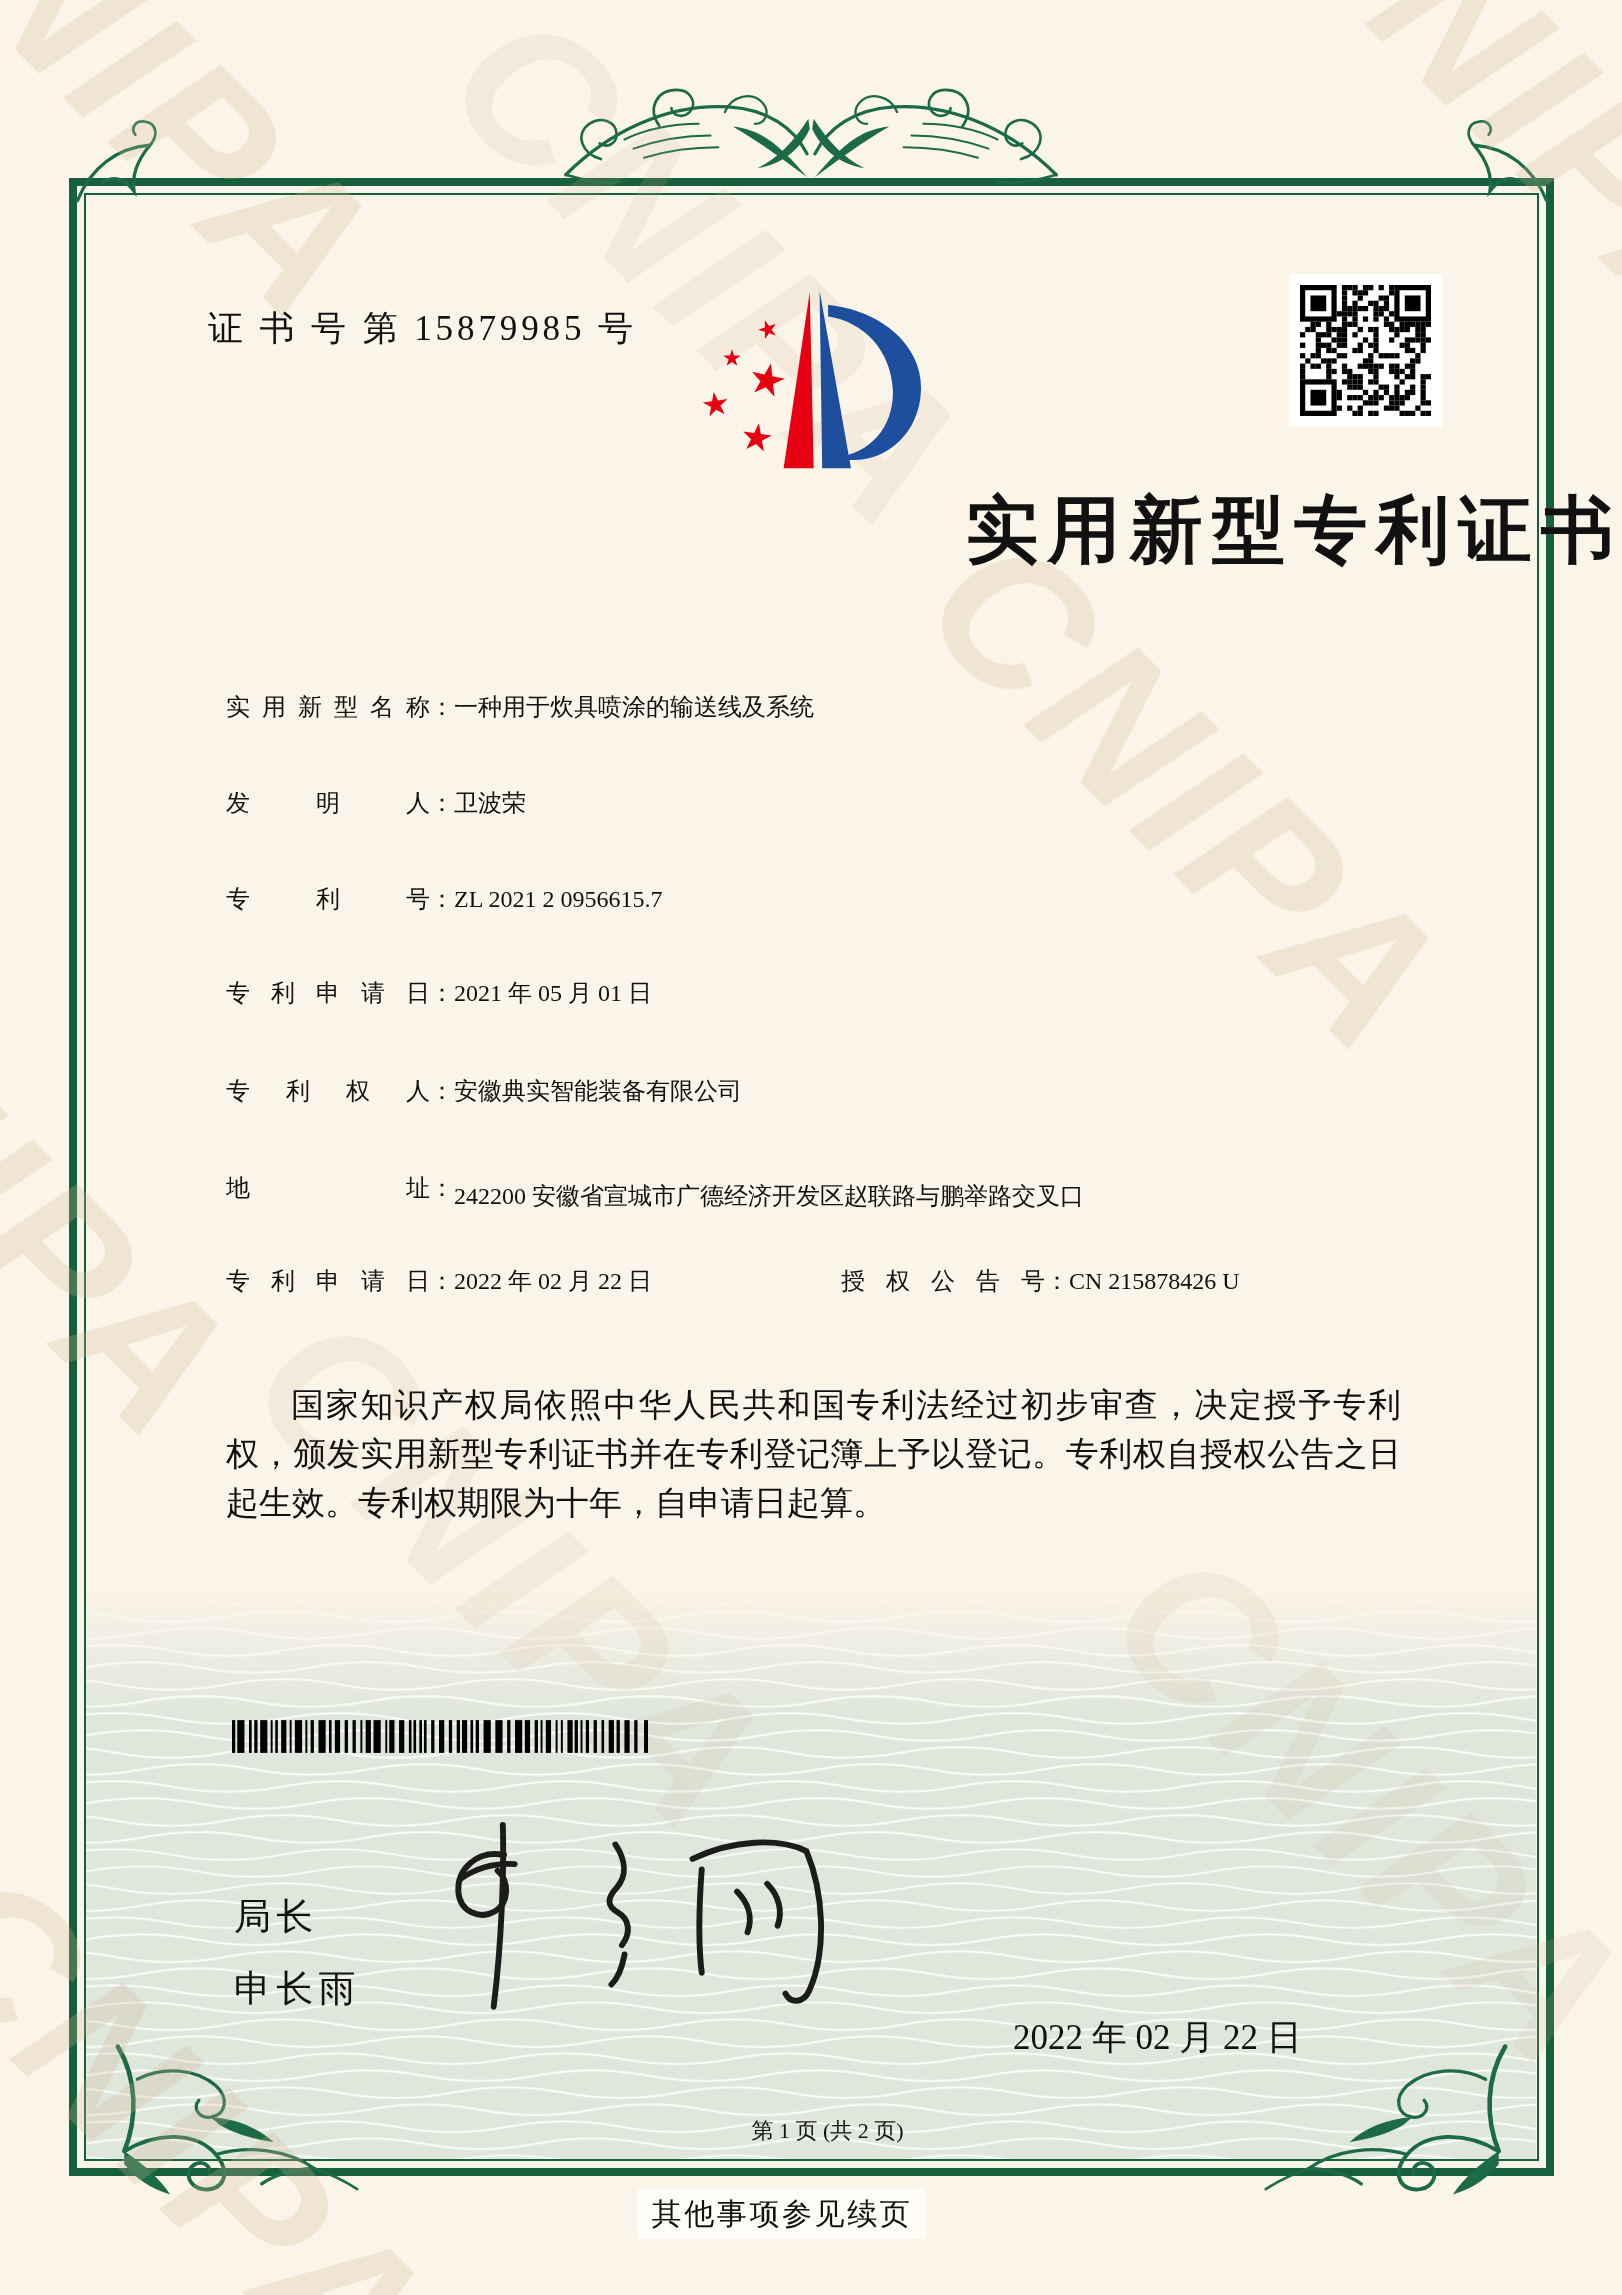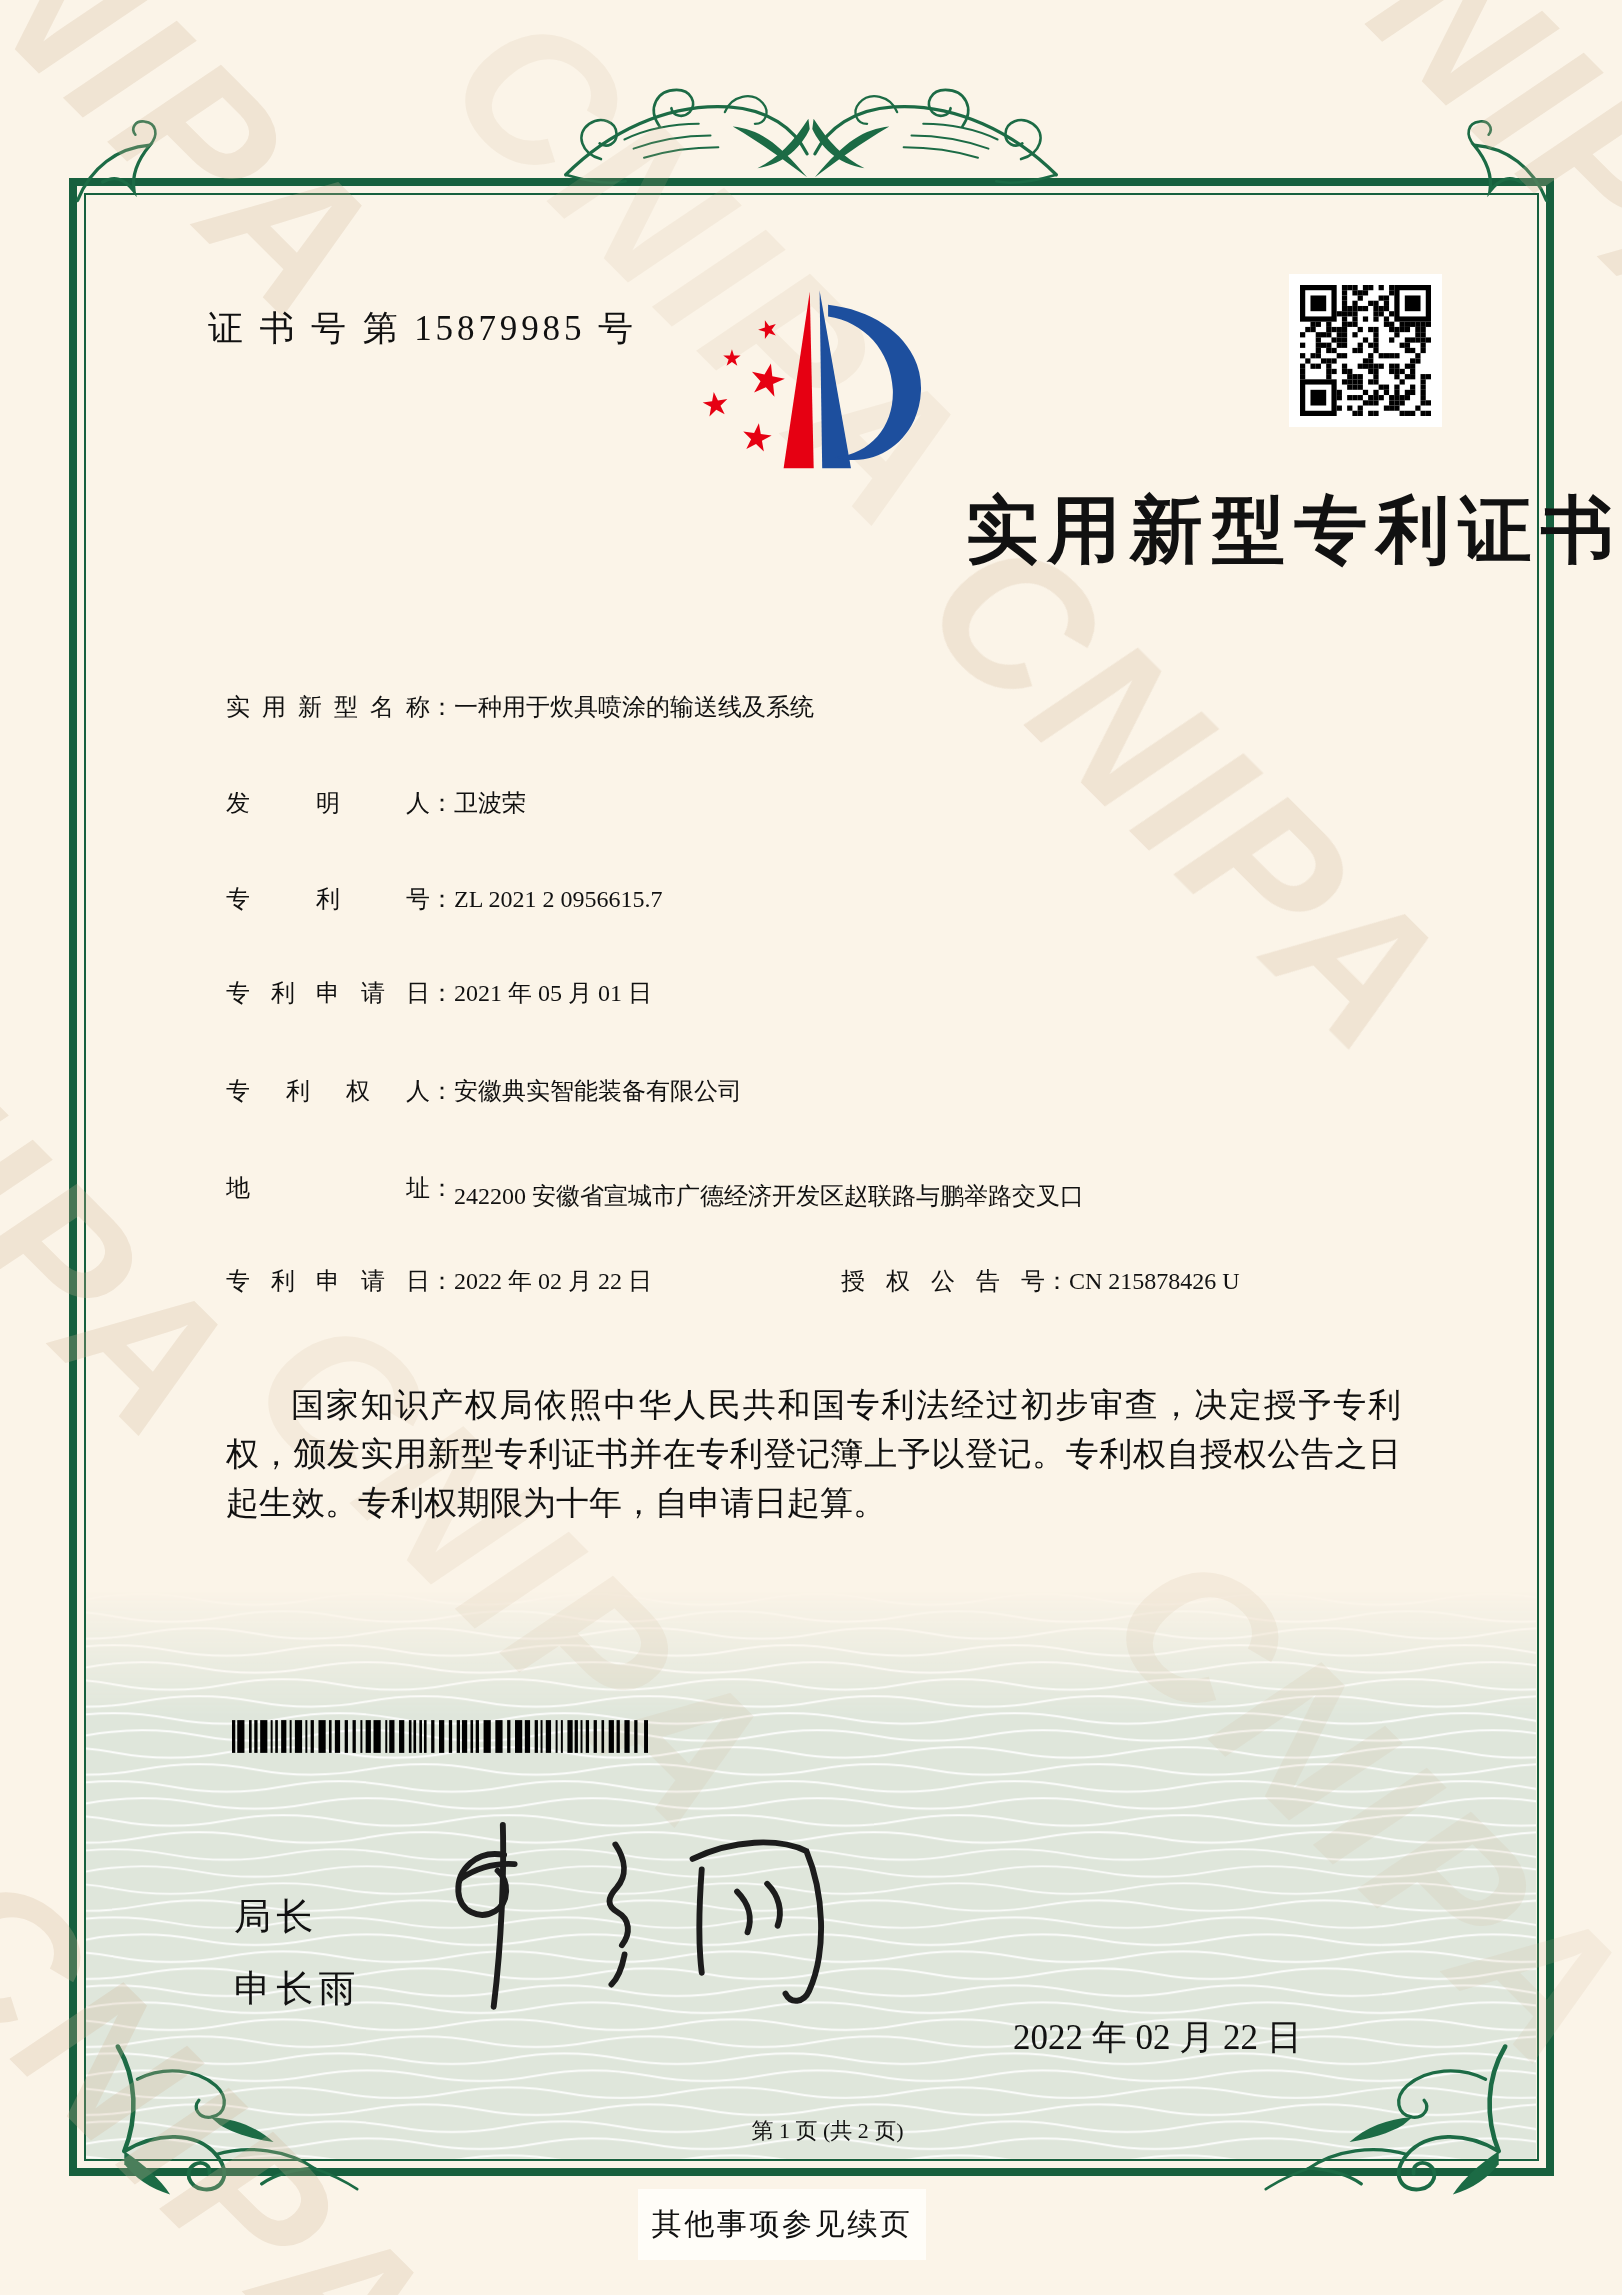--- a/index.html
+++ b/index.html
@@ -42,21 +42,21 @@
   .row-address .f-value{white-space:normal;width:851px;line-height:50px;}
   .grant-no-part{position:absolute;left:615px;top:0;white-space:nowrap;}
   
   .paras{left:226px;top:1335px;width:1175px;z-index:5;font-size:33px;line-height:49px;text-align:justify;margin-top:46px;}
   .paras p{margin:0;text-indent:65px;}
   
   .signer-title{left:234px;top:1892px;font-size:37px;z-index:5;letter-spacing:5.2px;}
   .signer-name{left:234px;top:1964px;font-size:37px;z-index:5;letter-spacing:5.2px;}
   .issue-date{left:1013px;top:2014px;font-size:35px;z-index:5;white-space:nowrap;}
   .page-info{left:16px;top:2116px;width:100%;text-align:center;font-size:22px;z-index:5;}
-  .note-strip{left:638px;top:2189px;width:288px;height:71px;background:#fffdf8;z-index:5;
+  .note-strip{left:638px;top:2189px;width:288px;height:50px;background:#fffdf8;z-index:5;
     display:flex;align-items:center;justify-content:center;}
   .note-strip span{font-size:30px;letter-spacing:2.6px;}
   svg{display:block;}
   .z1{z-index:1}.z3{z-index:3}.z5{z-index:5}
 </style>
 </head>
 <body>
 
 <svg class="abs z1" style="left:86px;top:1590px;" width="1450" height="569" id="waves" viewBox="0 0 2216 869">
     <defs>

